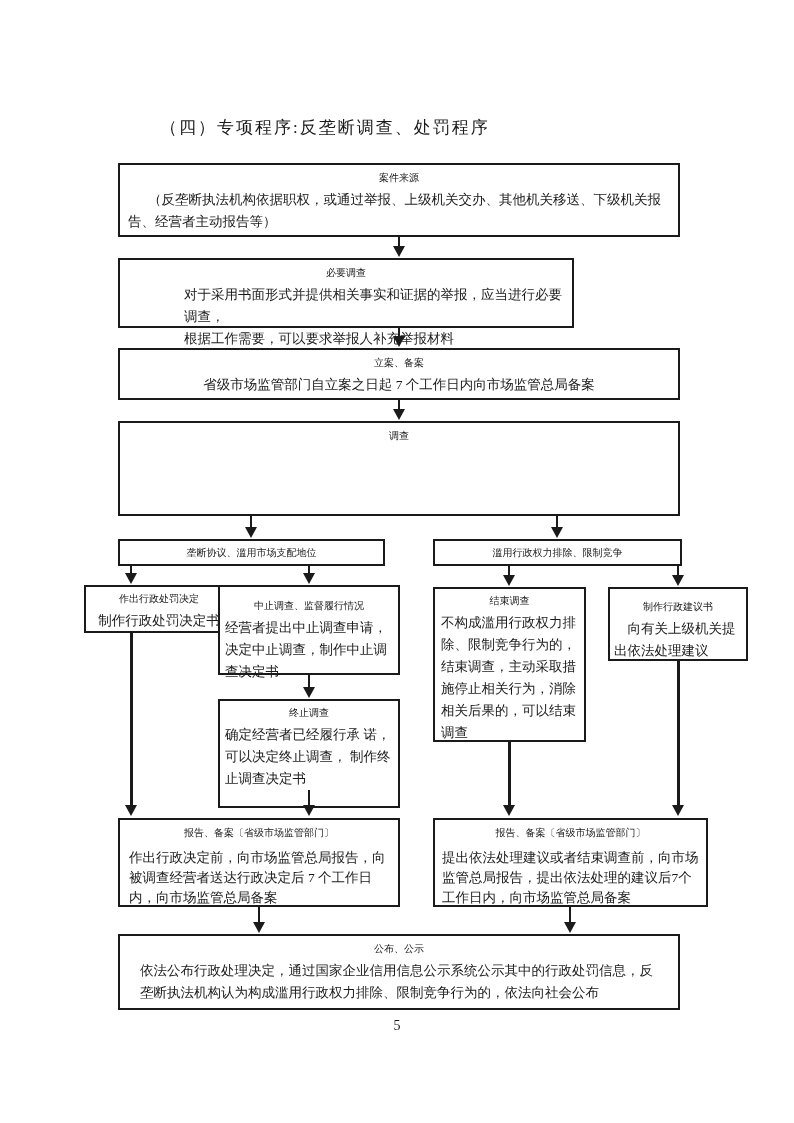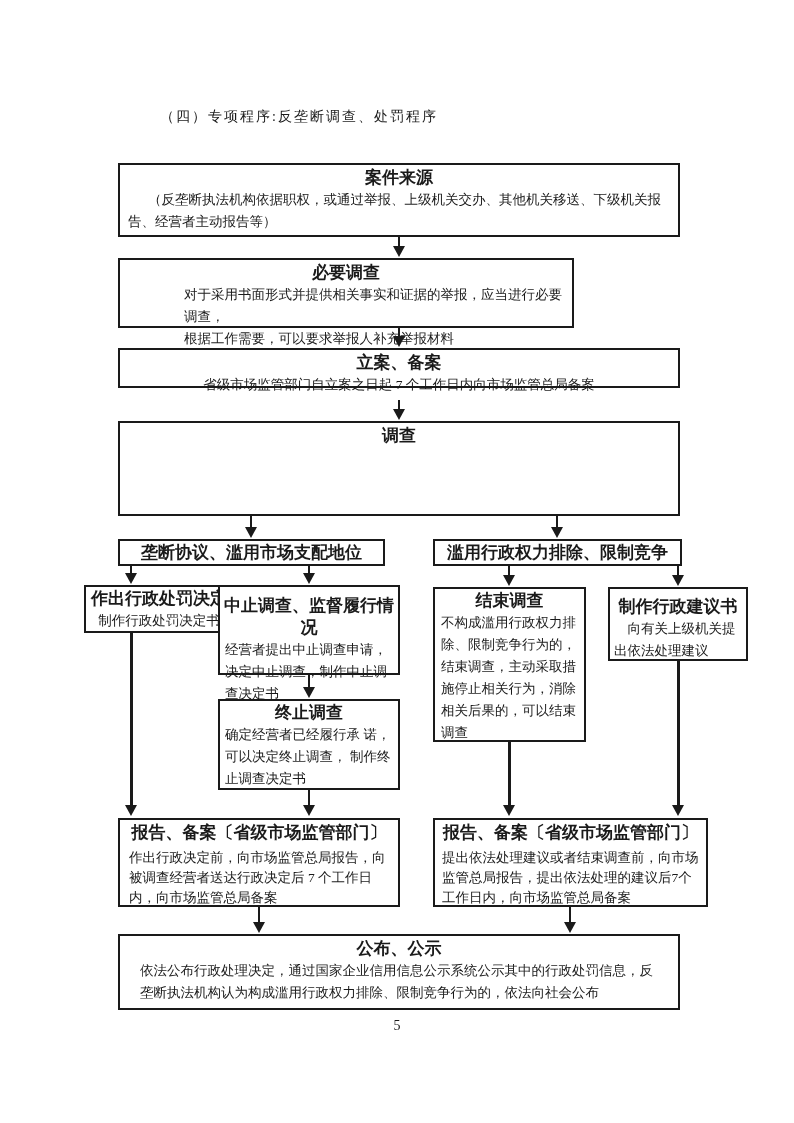--- a/index.html
+++ b/index.html
@@ -7,38 +7,38 @@
     position:relative;
     width:794px; height:1123px;
     margin:0 auto;
     background:#ffffff;
     font-family:"Liberation Serif","DejaVu Serif",serif;
     color:#1a1a1a;
     overflow:hidden;
   }
   .doc-title {
     position:absolute;
-    left:160px; top:108px;
-    font-size:14px;
+    left:160px; top:116px;
+    font-size:17px;
     letter-spacing:2px;
     font-family:"Liberation Serif","DejaVu Serif",serif;
     white-space:nowrap;
     text-align:center;
   }
   .node {
     position:absolute;
     border:2px solid #1a1a1a;
     background:#ffffff;
     box-sizing:border-box;
     font-size:13.5px;
     line-height:22px;
   }
   .node-title {
-    font-weight:bold;
-    font-size:17px;
+    font-weight:normal;
+    font-size:10px;
     text-align:center;
     line-height:22px;
     padding-top:2px;
   }
   .node-body { text-align:left; }
   .center { text-align:center; }
   .arrow {
     position:absolute;
     width:12px;
     display:flex;
@@ -82,21 +82,21 @@
     <div class="node-title">必要调查</div>
     <div class="node-body" style="padding-left:64px;">对于采用书面形式并提供相关事实和证据的举报，应当进行必要调查，</div>
     <div class="node-body" style="padding-left:64px;">根据工作需要，可以要求举报人补充举报材料</div>
   </div>
 
   <div class="arrow" style="left:393px;top:328px;height:19px;">
       <div class="stem"></div>
       <div class="head"></div>
     </div>
 
-  <div class="node" style="left:118px;top:348px;width:562px;height:40px;">
+  <div class="node" style="left:118px;top:348px;width:562px;height:52px;">
     <div class="node-title">立案、备案</div>
     <div class="node-body center">省级市场监管部门自立案之日起 7 个工作日内向市场监管总局备案</div>
   </div>
 
   <div class="arrow" style="left:393px;top:400px;height:20px;">
       <div class="stem"></div>
       <div class="head"></div>
     </div>
 
   <div class="node" style="left:118px;top:421px;width:562px;height:95px;">
@@ -154,21 +154,21 @@
   <div class="node" style="left:608px;top:587px;width:140px;height:74px;">
     <div class="node-title" style="padding-top:7px;">制作行政建议书</div>
     <div class="node-body" style="padding:0 4px;text-indent:1em;">向有关上级机关提出依法处理建议</div>
   </div>
 
   <div class="arrow" style="left:303px;top:675px;height:23px;">
       <div class="stem"></div>
       <div class="head"></div>
     </div>
 
-  <div class="node" style="left:218px;top:699px;width:182px;height:91px;">
+  <div class="node" style="left:218px;top:699px;width:182px;height:109px;">
     <div class="node-title" style="padding-top:1px;">终止调查</div>
     <div class="node-body" style="padding:0 5px;">确定经营者已经履行承 诺，可以决定终止调查， 制作终止调查决定书</div>
   </div>
 
   <div class="arrow thick" style="left:125px;top:633px;height:183px;">
       <div class="stem"></div>
       <div class="head"></div>
     </div>
   <div class="arrow" style="left:303px;top:790px;height:26px;">
       <div class="stem"></div>

